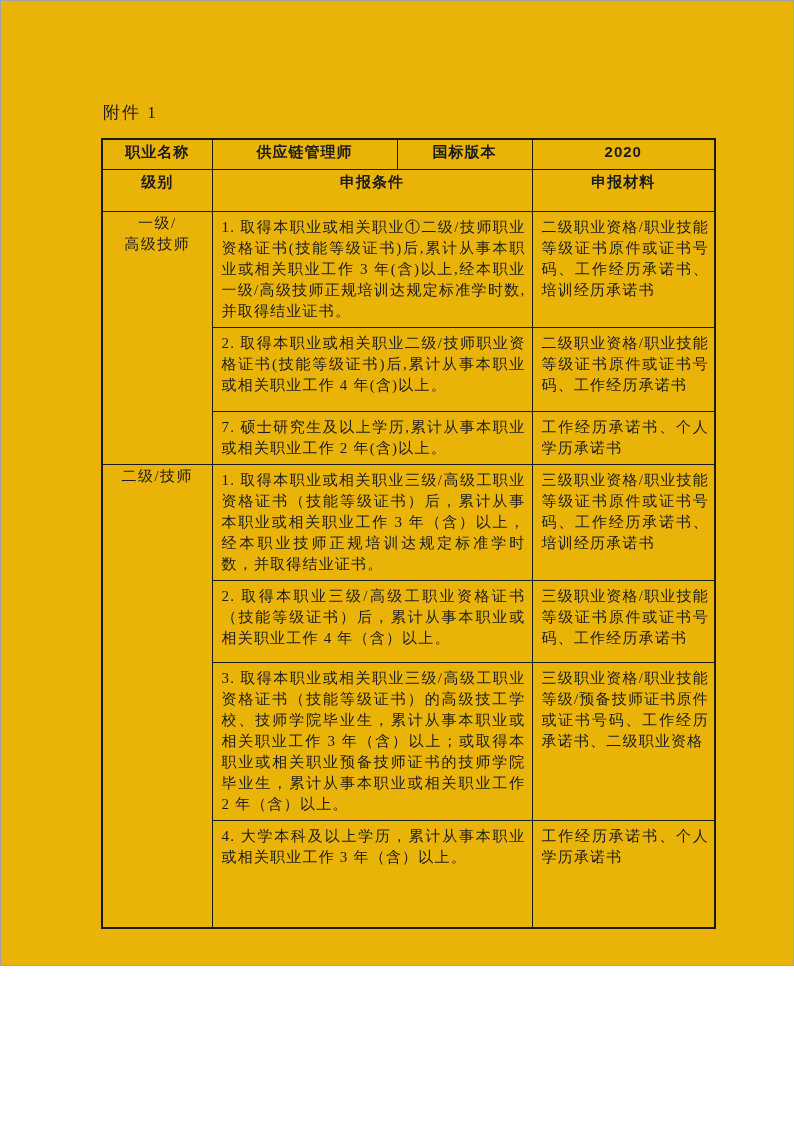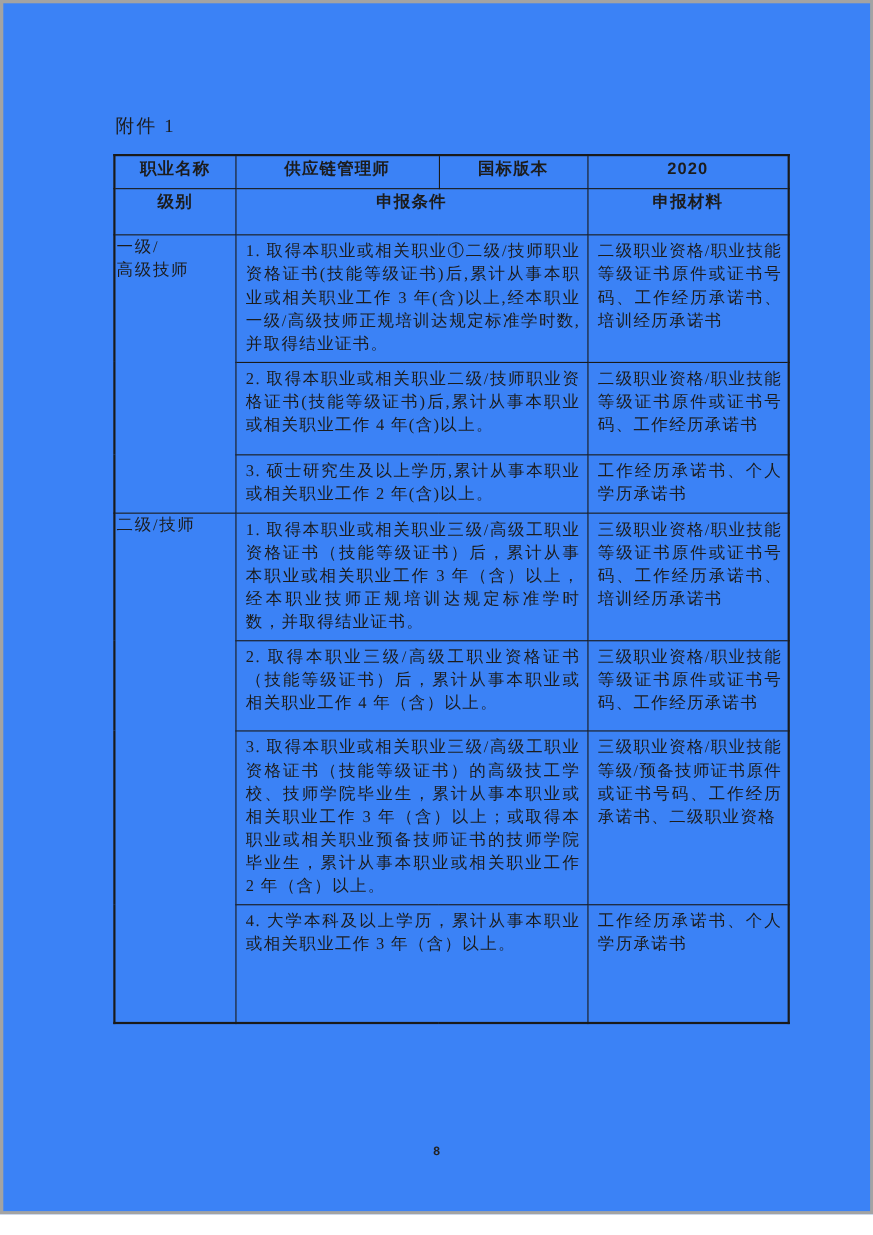--- a/index.html
+++ b/index.html
@@ -1,21 +1,21 @@
 <!DOCTYPE html>
 <html><head>
 <meta charset="utf-8">
 <style>
   html, body { margin: 0; padding: 0; background: #ffffff; }
   .page {
     position: relative;
     width: 794px;
-    height: 1104px;
-    background: #3b82f6;
-    border: 3px solid #a3a3a3;
+    height: 966px;
+    background: #eab308;
+    border: 1px solid #a3a3a3;
     box-sizing: border-box;
     overflow: hidden;
     font-family: "Liberation Serif", "DejaVu Serif", serif;
     color: #1c1c1c;
   }
   .attachment {
     margin: 100px 0 0 102px;
     font-size: 17px;
     letter-spacing: 2px;
   }
@@ -43,21 +43,21 @@
   }
   td.hd {
     font-weight: bold;
     text-align: center;
     vertical-align: middle;
     font-family: "Liberation Sans", "DejaVu Sans", sans-serif;
     font-size: 15.5px;
     letter-spacing: 1px;
   }
   td.level {
-    text-align: left;
+    text-align: center;
     vertical-align: middle;
     letter-spacing: 1.5px;
     font-size: 15.5px;
   }
   td.cond {
     padding: 5px 6px 5px 9px;
     text-align: justify;
     letter-spacing: 1.2px;
   }
   td.mat {
@@ -128,21 +128,21 @@
         <span>高级技师</span>
       </td>
       <td class="cond" colspan="2">1. 取得本职业或相关职业①二级/技师职业资格证书(技能等级证书)后,累计从事本职业或相关职业工作 3 年(含)以上,经本职业一级/高级技师正规培训达规定标准学时数,并取得结业证书。</td>
       <td class="mat">二级职业资格/职业技能等级证书原件或证书号码、工作经历承诺书、培训经历承诺书</td>
     </tr>
     <tr class="s1r2">
       <td class="cond" colspan="2">2. 取得本职业或相关职业二级/技师职业资格证书(技能等级证书)后,累计从事本职业或相关职业工作 4 年(含)以上。</td>
       <td class="mat">二级职业资格/职业技能等级证书原件或证书号码、工作经历承诺书</td>
     </tr>
     <tr class="s1r3">
-      <td class="cond" colspan="2">3. 硕士研究生及以上学历,累计从事本职业或相关职业工作 2 年(含)以上。</td>
+      <td class="cond" colspan="2">7. 硕士研究生及以上学历,累计从事本职业或相关职业工作 2 年(含)以上。</td>
       <td class="mat">工作经历承诺书、个人学历承诺书</td>
     </tr>
 
     <tr class="s2r1">
       <td class="level" rowspan="4">
         <span>二级/技师</span>
       </td>
       <td class="cond" colspan="2">1. 取得本职业或相关职业三级/高级工职业资格证书（技能等级证书）后，累计从事本职业或相关职业工作 3 年（含）以上，经本职业技师正规培训达规定标准学时数，并取得结业证书。</td>
       <td class="mat">三级职业资格/职业技能等级证书原件或证书号码、工作经历承诺书、培训经历承诺书</td>
     </tr>

